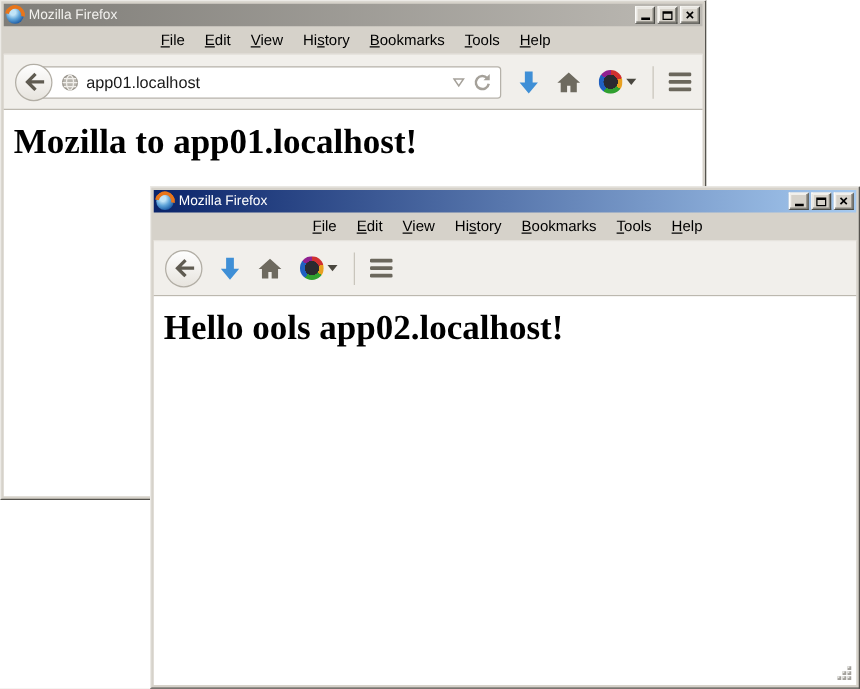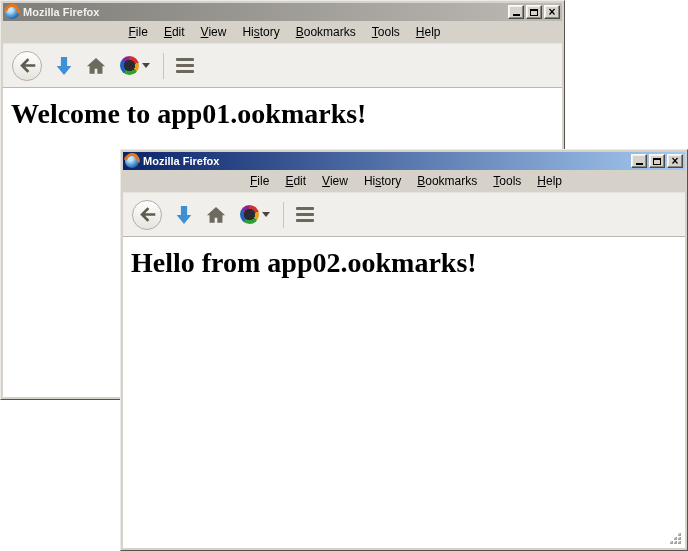--- a/index.html
+++ b/index.html
@@ -16,21 +16,21 @@
     border-color:var(--chrome-light,#eceae6) var(--chrome-dark,#55534e) var(--chrome-dark,#55534e) var(--chrome-light,#eceae6);
     display:flex;flex-direction:column;
   }
   #window1{left:0;top:0;width:565px;height:400px;z-index:1;}
   #window2{left:120px;top:149px;width:568px;height:402px;z-index:2;}
 
   
   .titlebar{height:18px;flex:0 0 18px;display:flex;align-items:center;padding:0 2px;gap:4px;}
   .titlebar.active{background:linear-gradient(90deg,var(--active-title-start),var(--active-title-end));}
   .titlebar.inactive{background:linear-gradient(90deg,var(--inactive-title-start),var(--inactive-title-end));}
-  .title-text{flex:1;font-size:11px;font-weight:bold;white-space:nowrap;overflow:hidden;margin-top:-1px;}
+  .title-text{flex:1;font-size:11px;font-weight:normal;white-space:nowrap;overflow:hidden;margin-top:-1px;}
   .titlebar.active .title-text{color:var(--title-text-active,#fff);}
   .titlebar.inactive .title-text{color:var(--title-text-inactive,#f2f1ee);}
   .ff-logo{width:14px;height:14px;border-radius:50%;position:relative;flex:0 0 14px;
     background:radial-gradient(circle at 38% 35%,#bfe3f7 0 18%,#5ea3d8 45%,#1f5fa8 75%,#123f74);}
   .ff-logo::before{content:"";position:absolute;inset:-1px;border-radius:50%;
     border:3px solid #e8751a;border-left-color:transparent;border-bottom-color:transparent;
     transform:rotate(-35deg);}
   .win-btns{display:flex;gap:2px;align-items:center;}
   .win-btn{width:16px;height:14px;box-sizing:border-box;background:var(--chrome,#d6d2ca);
     border:1px solid;border-color:#fcfbf9 #4a4a45 #4a4a45 #fcfbf9;
@@ -102,20 +102,36 @@
     <span class="menu-item"><span></span><u>B</u><span>ookmarks</span></span>
     <span class="menu-item"><span></span><u>T</u><span>ools</span></span>
     <span class="menu-item"><span></span><u>H</u><span>elp</span></span>
   </div>
   <div class="toolbar">
     <span class="back-btn">
       <svg width="17" height="17" viewBox="0 0 17 17">
           <path d="M8.5 3L3 8.5 8.5 14M3.6 8.5H15" stroke="#5f5b51" stroke-width="2.6" fill="none" stroke-linecap="square"></path>
         </svg>
     </span>
+    <span class="urlbar">
+      <svg width="14" height="14" viewBox="0 0 14 14">
+          <circle cx="7" cy="7" r="6" fill="#b9b6af"></circle>
+          <circle cx="7" cy="7" r="6" fill="none" stroke="#9a968e"></circle>
+          <ellipse cx="7" cy="7" rx="2.8" ry="6" fill="none" stroke="#f1efeb" stroke-width="1"></ellipse>
+          <path d="M1 7h12M2 3.8h10M2 10.2h10" stroke="#f1efeb" stroke-width="1" fill="none"></path>
+        </svg>
+      <span class="url-text">app01.localhost</span>
+      <svg width="10" height="8" viewBox="0 0 10 8">
+          <path d="M1.2 1.2h7.6L5 6.8z" fill="none" stroke="#a5a19a" stroke-width="1.2"></path>
+        </svg>
+      <svg width="16" height="16" viewBox="0 0 16 16">
+          <path d="M13 9a5.2 5.2 0 1 1-1.2-4.4" fill="none" stroke="#a5a19a" stroke-width="2"></path>
+          <path d="M13.8 1.2v5h-5z" fill="#a5a19a"></path>
+        </svg>
+    </span>
     <span class="tb-btn">
       <svg width="16" height="20" viewBox="0 0 14 18">
           <path d="M4.2 1h5.6v8h3.8L7 17 .4 9h3.8z" fill="#3f8fd6"></path>
         </svg>
     </span>
     <span class="tb-btn">
       <svg width="20" height="18" viewBox="0 0 18 16">
           <path d="M9 .8 0.8 8.2h2.4V15h4.6v-4.6h2.4V15h4.6V8.2h2.4z" fill="#6e6a5f"></path>
         </svg>
     </span>
@@ -124,21 +140,21 @@
       <span class="caret-down"></span>
     </span>
     <span class="separator"></span>
     <span class="hamburger">
         <span></span>
         <span></span>
         <span></span>
       </span>
   </div>
   <div class="content">
-    <h1>Welcome to app01.ookmarks!</h1>
+    <h1>Mozilla to app01.localhost!</h1>
   </div>
 </div>
 
 <div class="window" id="window2">
   <div class="titlebar active">
     <span class="ff-logo"></span>
     <span class="title-text">Mozilla Firefox</span>
     <span class="win-btns">
       <span class="win-btn">
           <span class="glyph-min"></span>
@@ -181,21 +197,21 @@
       <span class="caret-down"></span>
     </span>
     <span class="separator"></span>
     <span class="hamburger">
         <span></span>
         <span></span>
         <span></span>
       </span>
   </div>
   <div class="content">
-    <h1>Hello from app02.ookmarks!</h1>
+    <h1>Hello ools app02.localhost!</h1>
     <svg class="resize-grip" width="13" height="13" viewBox="0 0 13 13">
       <g fill="#a3a19c">
         <rect x="9" y="1" width="3" height="3"></rect>
         <rect x="5" y="5" width="3" height="3"></rect>
           <rect x="9" y="5" width="3" height="3"></rect>
         <rect x="1" y="9" width="3" height="3"></rect>
           <rect x="5" y="9" width="3" height="3"></rect>
           <rect x="9" y="9" width="3" height="3"></rect>
       </g>
       <g fill="#e8e7e4">

